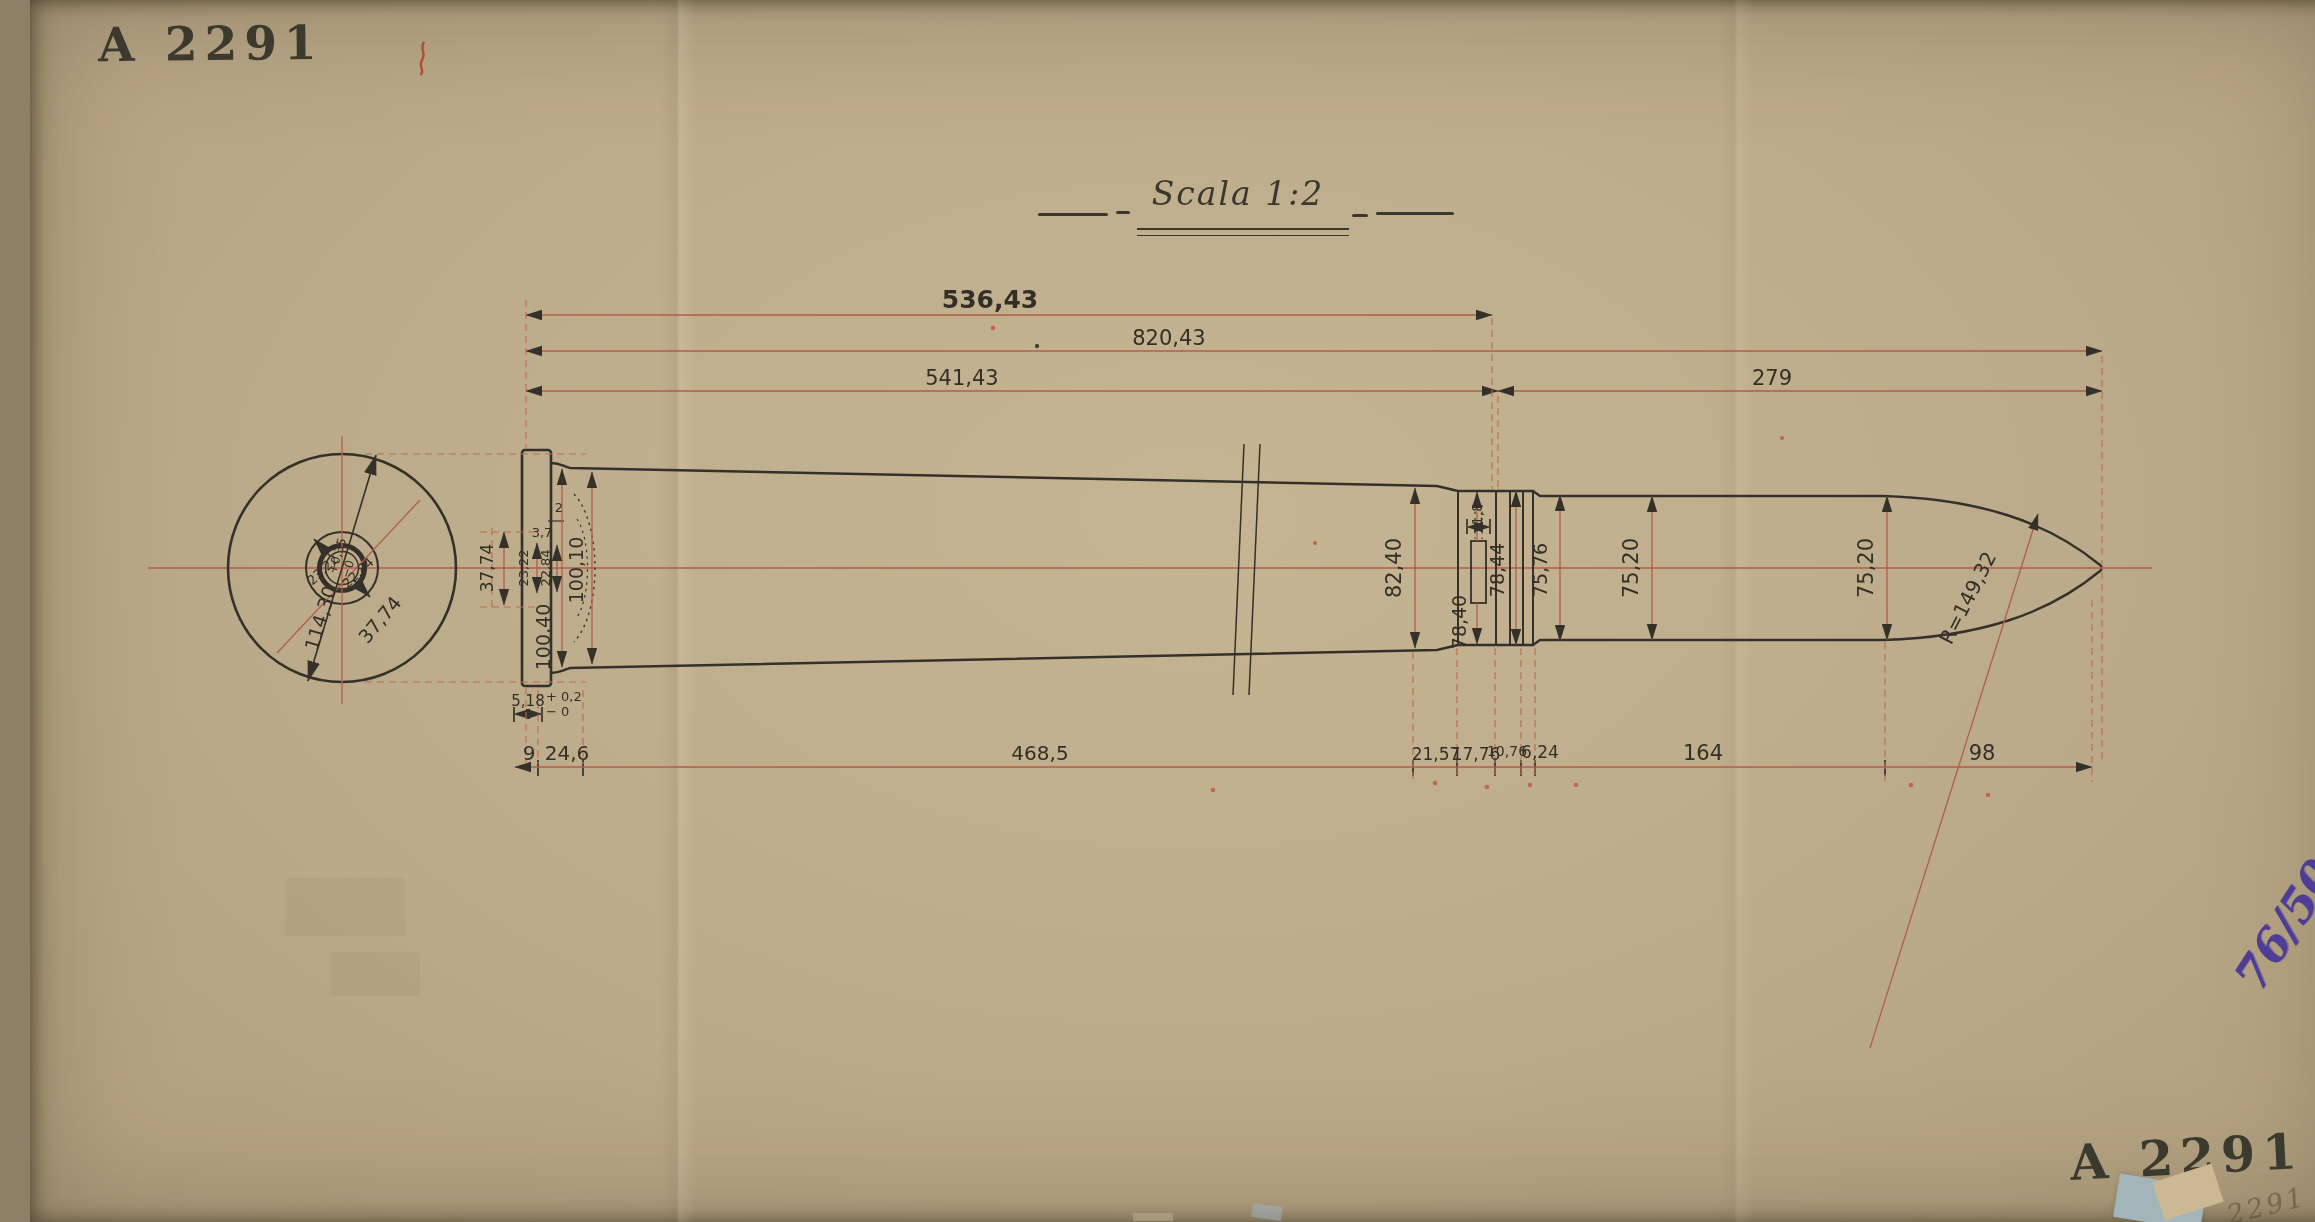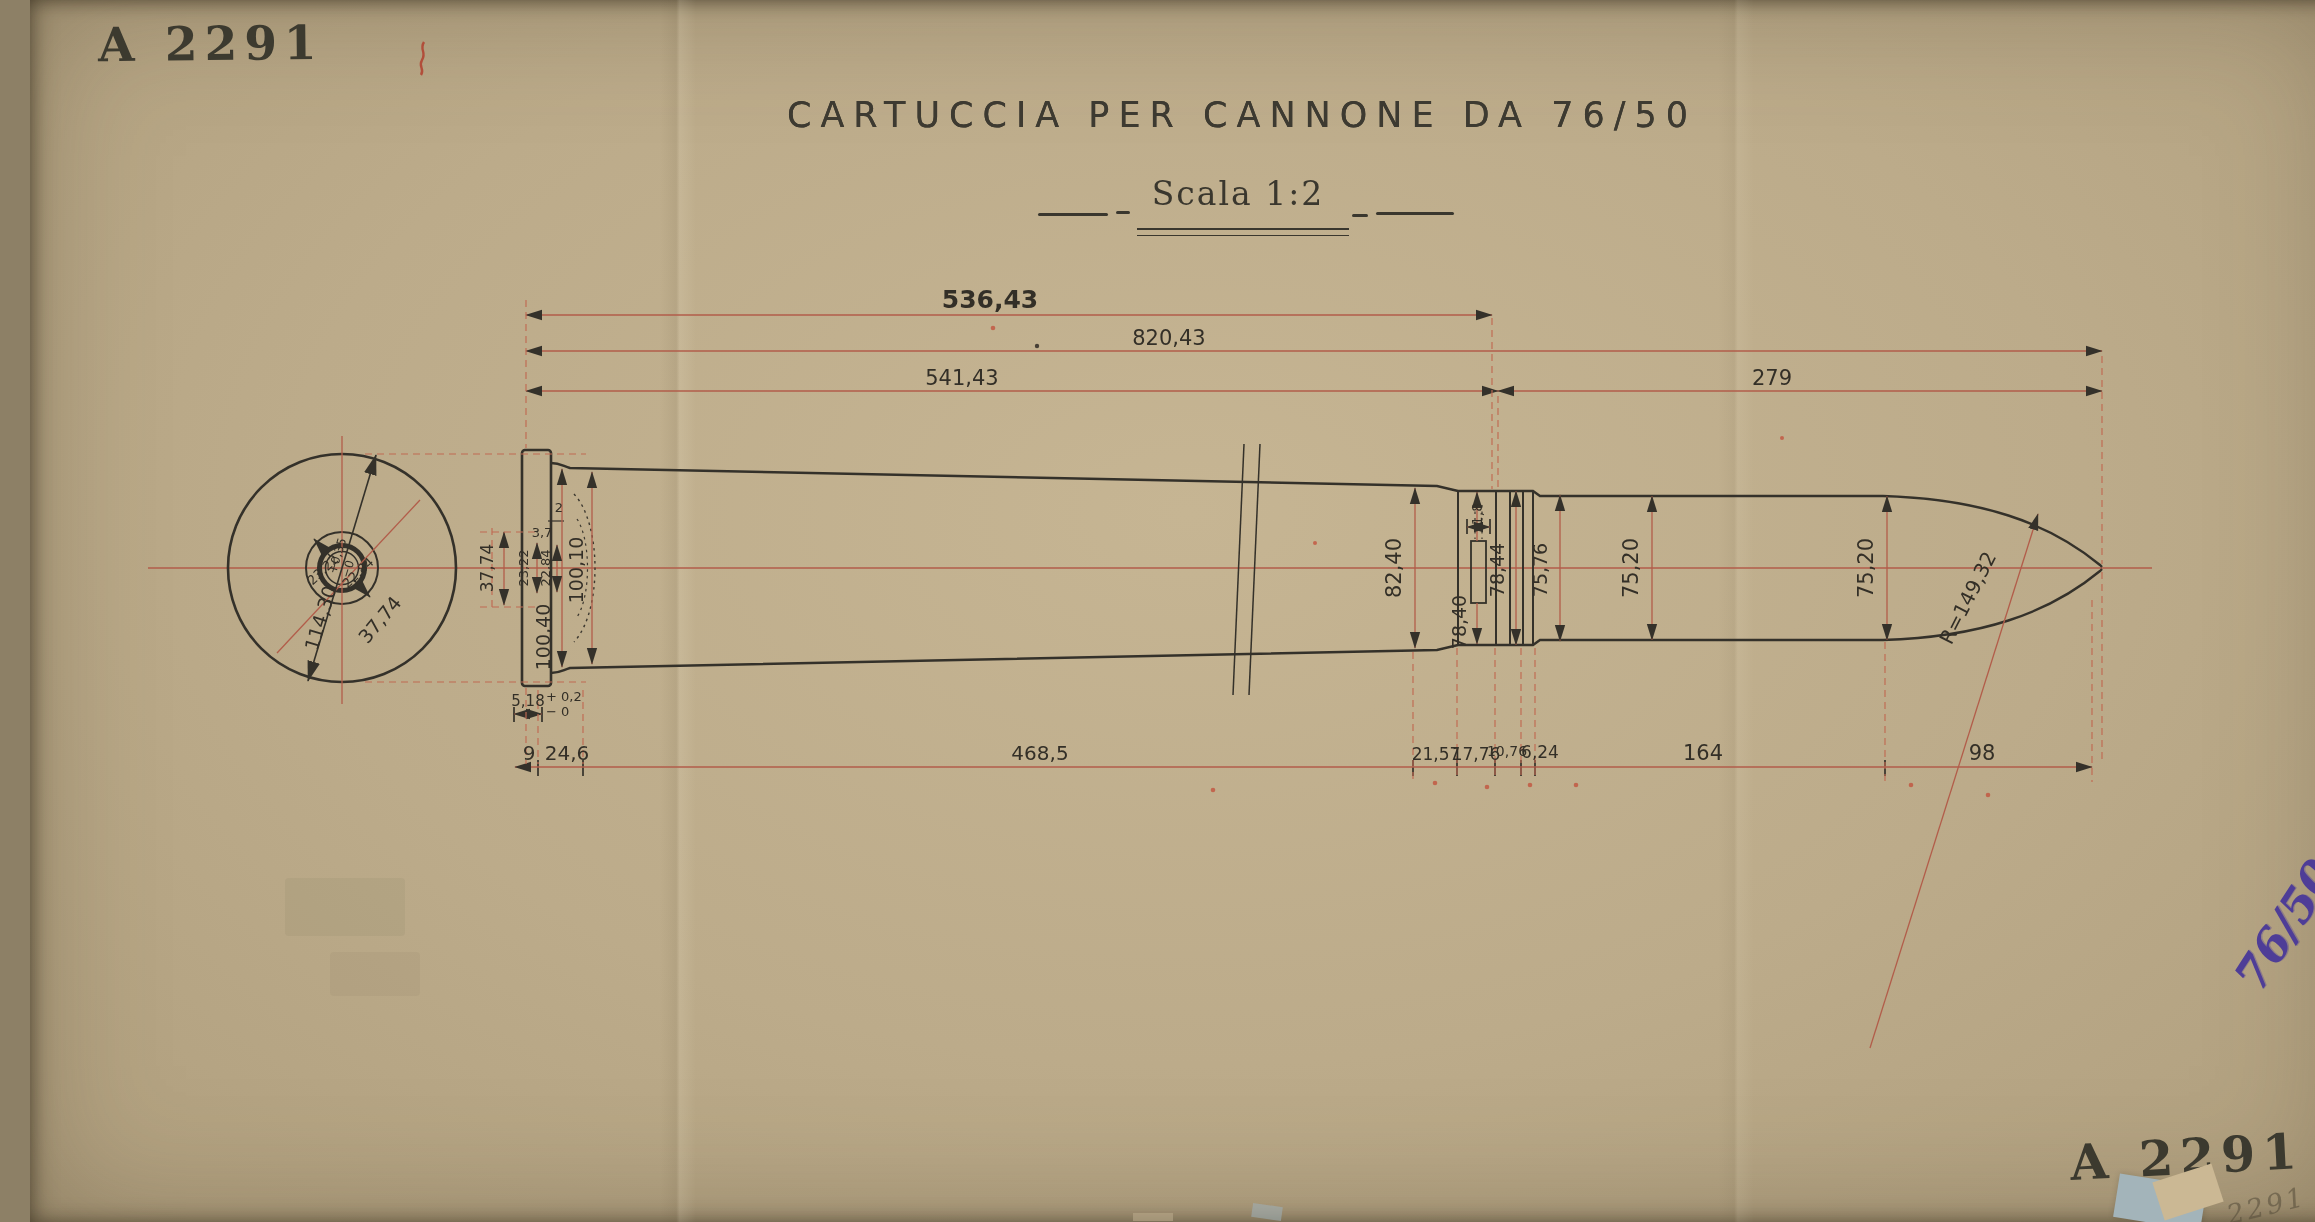--- a/index.html
+++ b/index.html
@@ -27,21 +27,21 @@
   #stamp-tl{left:68px;top:16px;font-size:47px;letter-spacing:7px;transform:rotate(-0.6deg);}
   #stamp-br{left:2040px;top:1128px;font-size:49px;letter-spacing:7px;transform:rotate(-3deg);}
   #pencil-br{position:absolute;left:2196px;top:1190px;font-family:"DejaVu Serif",serif;font-style:italic;
     font-size:27px;color:rgba(84,74,56,.55);transform:rotate(-14deg);letter-spacing:3px;}
   #purple-note{position:absolute;left:2183px;top:898px;font-family:"DejaVu Serif",serif;font-style:italic;
     font-weight:bold;font-size:46px;color:#4e3d97;transform:rotate(-57deg);
     text-shadow:1px 1px 0 rgba(78,61,151,.35);}
   #title{position:absolute;left:742px;top:95px;width:940px;text-align:center;
     font-size:35px;letter-spacing:9px;color:#3d3a31;text-shadow:0 0 .5px #3d3a31;}
   #scala{position:absolute;left:1063px;top:174px;width:290px;text-align:center;
-    font-family:"DejaVu Serif",serif;font-size:33px;color:#3a372e;letter-spacing:2px;}
+    font-family:"DejaVu Serif",serif;font-style:italic;font-size:33px;color:#3a372e;letter-spacing:2px;}
   .flourish{position:absolute;background:#3a372e;border-radius:2px;}
   #scala-underline{position:absolute;left:1107px;top:228px;width:212px;height:5px;
     border-top:2.5px solid #3a372e;border-bottom:1px solid #3a372e;}
   .scrap{position:absolute;}
   svg text{fill:#332f27;font-family:"DejaVu Sans",sans-serif;}
   .ink{stroke:#34312a;fill:none;}
   .red{stroke:#b25d4a;fill:none;stroke-width:1.3px;}
   .rdash{stroke:#c06a52;fill:none;stroke-width:1.15px;stroke-dasharray:7 5;}
   .dot{stroke:#3c382f;fill:none;stroke-dasharray:2.5 4;}
   .t25{font-size:25px;font-weight:bold;}
@@ -61,21 +61,20 @@
 
   <div class="grain"></div>
   <div class="crease" style="left:630px;"></div>
   <div class="crease" style="left:1688px;opacity:.7;"></div>
   <div id="corner-tl"></div>
   <div class="ghost" style="left:255px;top:878px;width:120px;height:58px;"></div>
   <div class="ghost" style="left:300px;top:952px;width:90px;height:44px;opacity:.8;"></div>
 
   <div id="stamp-tl" class="stampA">A 2291</div>
 
-  <div id="title">CARTUCCIA PER CANNONE DA 76/50</div>
 
   <div id="scala">Scala 1:2</div>
   <div class="flourish" style="left:1008px;top:213px;width:70px;height:2.5px;"></div>
   <div class="flourish" style="left:1086px;top:211px;width:14px;height:3px;"></div>
   <div class="flourish" style="left:1322px;top:214px;width:16px;height:3px;"></div>
   <div class="flourish" style="left:1346px;top:212px;width:78px;height:2.5px;"></div>
   <div id="scala-underline"></div>
 
   <svg width="2315" height="1222" viewBox="0 0 2315 1222" style="position:absolute;left:0;top:0;">
     <defs>

